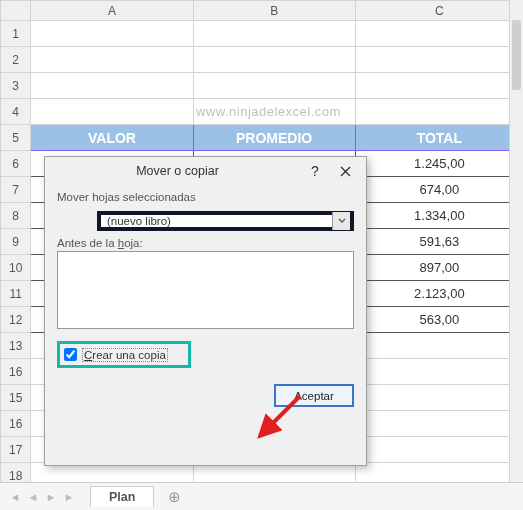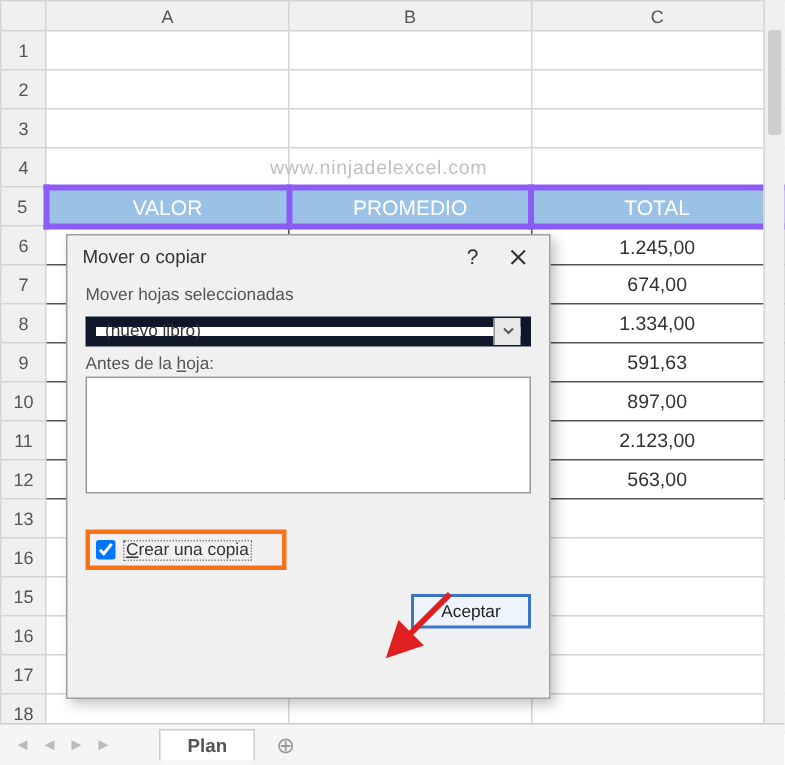--- a/index.html
+++ b/index.html
@@ -47,30 +47,30 @@
     text-align: center;
     font-size: 12px;
   }
   table.grid .corner { background:#f0f0f0; width:30px; height:20px;}
   .col-a { width: 160px; }
   .col-b { width: 160px; }
   .col-c { width: 166px; }
   .hdr-row td.data {
     background: #9bc2e6;
     color: #fff;
-    font-weight: normal;
-    border: 4px solid #8b5cf6;
+    font-weight: bold;
+    border: 1px solid #8b5cf6;
     font-size: 14px;
   }
   .data-row td.data {
     border: 1px solid #555;
   }
   .watermark {
     position: absolute;
-    top: 104px; left: 180px;
+    top: 104px; left: 196px;
     font-size: 13px;
     color: #c0c0c0;
     letter-spacing: .5px;
     pointer-events: none;
     z-index: 5;
   }
   
   .dialog {
     position: absolute;
     top: 156px; left: 44px;
@@ -80,52 +80,52 @@
     border: 1px solid #a0a0a0;
     box-shadow: 3px 3px 8px rgba(0,0,0,.25);
     z-index: 10;
   }
   .titlebar {
     display: flex;
     align-items: center;
     height: 28px;
     padding: 0 6px 0 10px;
   }
-  .titlebar .title { flex: 1; font-size: 12.5px; color:#333; }
+  .titlebar .title { flex: 1; font-size: 12.5px; color:#333;text-align:center; }
   .titlebar .help, .titlebar .close {
     width: 30px; height: 22px;
     display: flex; align-items: center; justify-content: center;
     font-size: 14px;
   }
   .titlebar .close svg { width:11px; height:11px; }
   .dlg-body { padding: 2px 12px 8px 12px; }
   .lbl { display:block; margin: 4px 0 2px 0; color:#555; font-size:11.5px; }
   .lbl-subtitle { margin-bottom: 8px; }
   .lbl u { text-decoration: underline; }
   .combo {
     display:flex; align-items:center;
-    border:7px solid #0f172a; background:#fff;
-    height:20px; margin-bottom:6px;
+    border:4px solid #0f172a; background:#fff;
+    height:20px; margin-bottom:6px;margin-left:40px;
   }
   .combo .val { flex:1; padding:0 6px; font-size:11.5px; color:#333; }
   .combo .btn {
     width:18px; height:18px;
     border-left:1px solid #999;
     background:#e8e8e8;
     display:flex; align-items:center; justify-content:center;
   }
   .listbox {
     border:1px solid #999; background:#fff;
     height: 78px; margin-bottom:6px;
   }
   .chk-highlight {
-    border:3px solid #f97316;
+    border:3px solid #14b8a6;
     display:inline-flex; align-items:center;
     padding:4px 20px 4px 4px;
-    margin-top:18px;
+    margin-top:6px;
   }
   .chk-highlight input { margin:0 5px 0 0; }
   .chk-highlight label { font-size:11.5px; color:#333; }
   .chk-highlight label .boxed { border:1px dotted #888; padding:0 1px; }
   .btnrow {
     display:flex; justify-content:flex-end; gap:24px;
     padding: 8px 12px 10px 12px;
   }
   .btnrow button {
     width:80px; height:23px;
@@ -142,21 +142,21 @@
   .tabbar {
     position:absolute; bottom:0; left:0; right:0; height:28px;
     background:#f5f5f5; border-top:1px solid #ccc;
     display:flex; align-items:center;
   }
   .tab-nav { display:flex; gap:0; padding:0 6px; }
   .tab-nav span { width:18px; text-align:center; color:#bbb; font-size:11px; }
   .tab {
     background:#fff; border:1px solid #ccc; border-bottom:none;
     padding:3px 18px; font-size:12.5px; font-weight:bold; color:#555;
-    margin-left:22px;
+    margin-left:6px;
   }
   .tab-add { width:24px; text-align:center; color:#999; font-size:15px; margin-left:8px; }
   .scroll-right { position:absolute; right:0; top:0; bottom:28px; width:14px; background:#f0f0f0; border-left:1px solid #d4d4d4;}
   .scroll-right .thumb{ position:absolute; top:20px; left:2px; right:2px; height:70px; background:#cfcfcf; border-radius:2px;}
 </style>
 </head>
 <body>
 
 <div class="sheet">
   <table class="grid">

